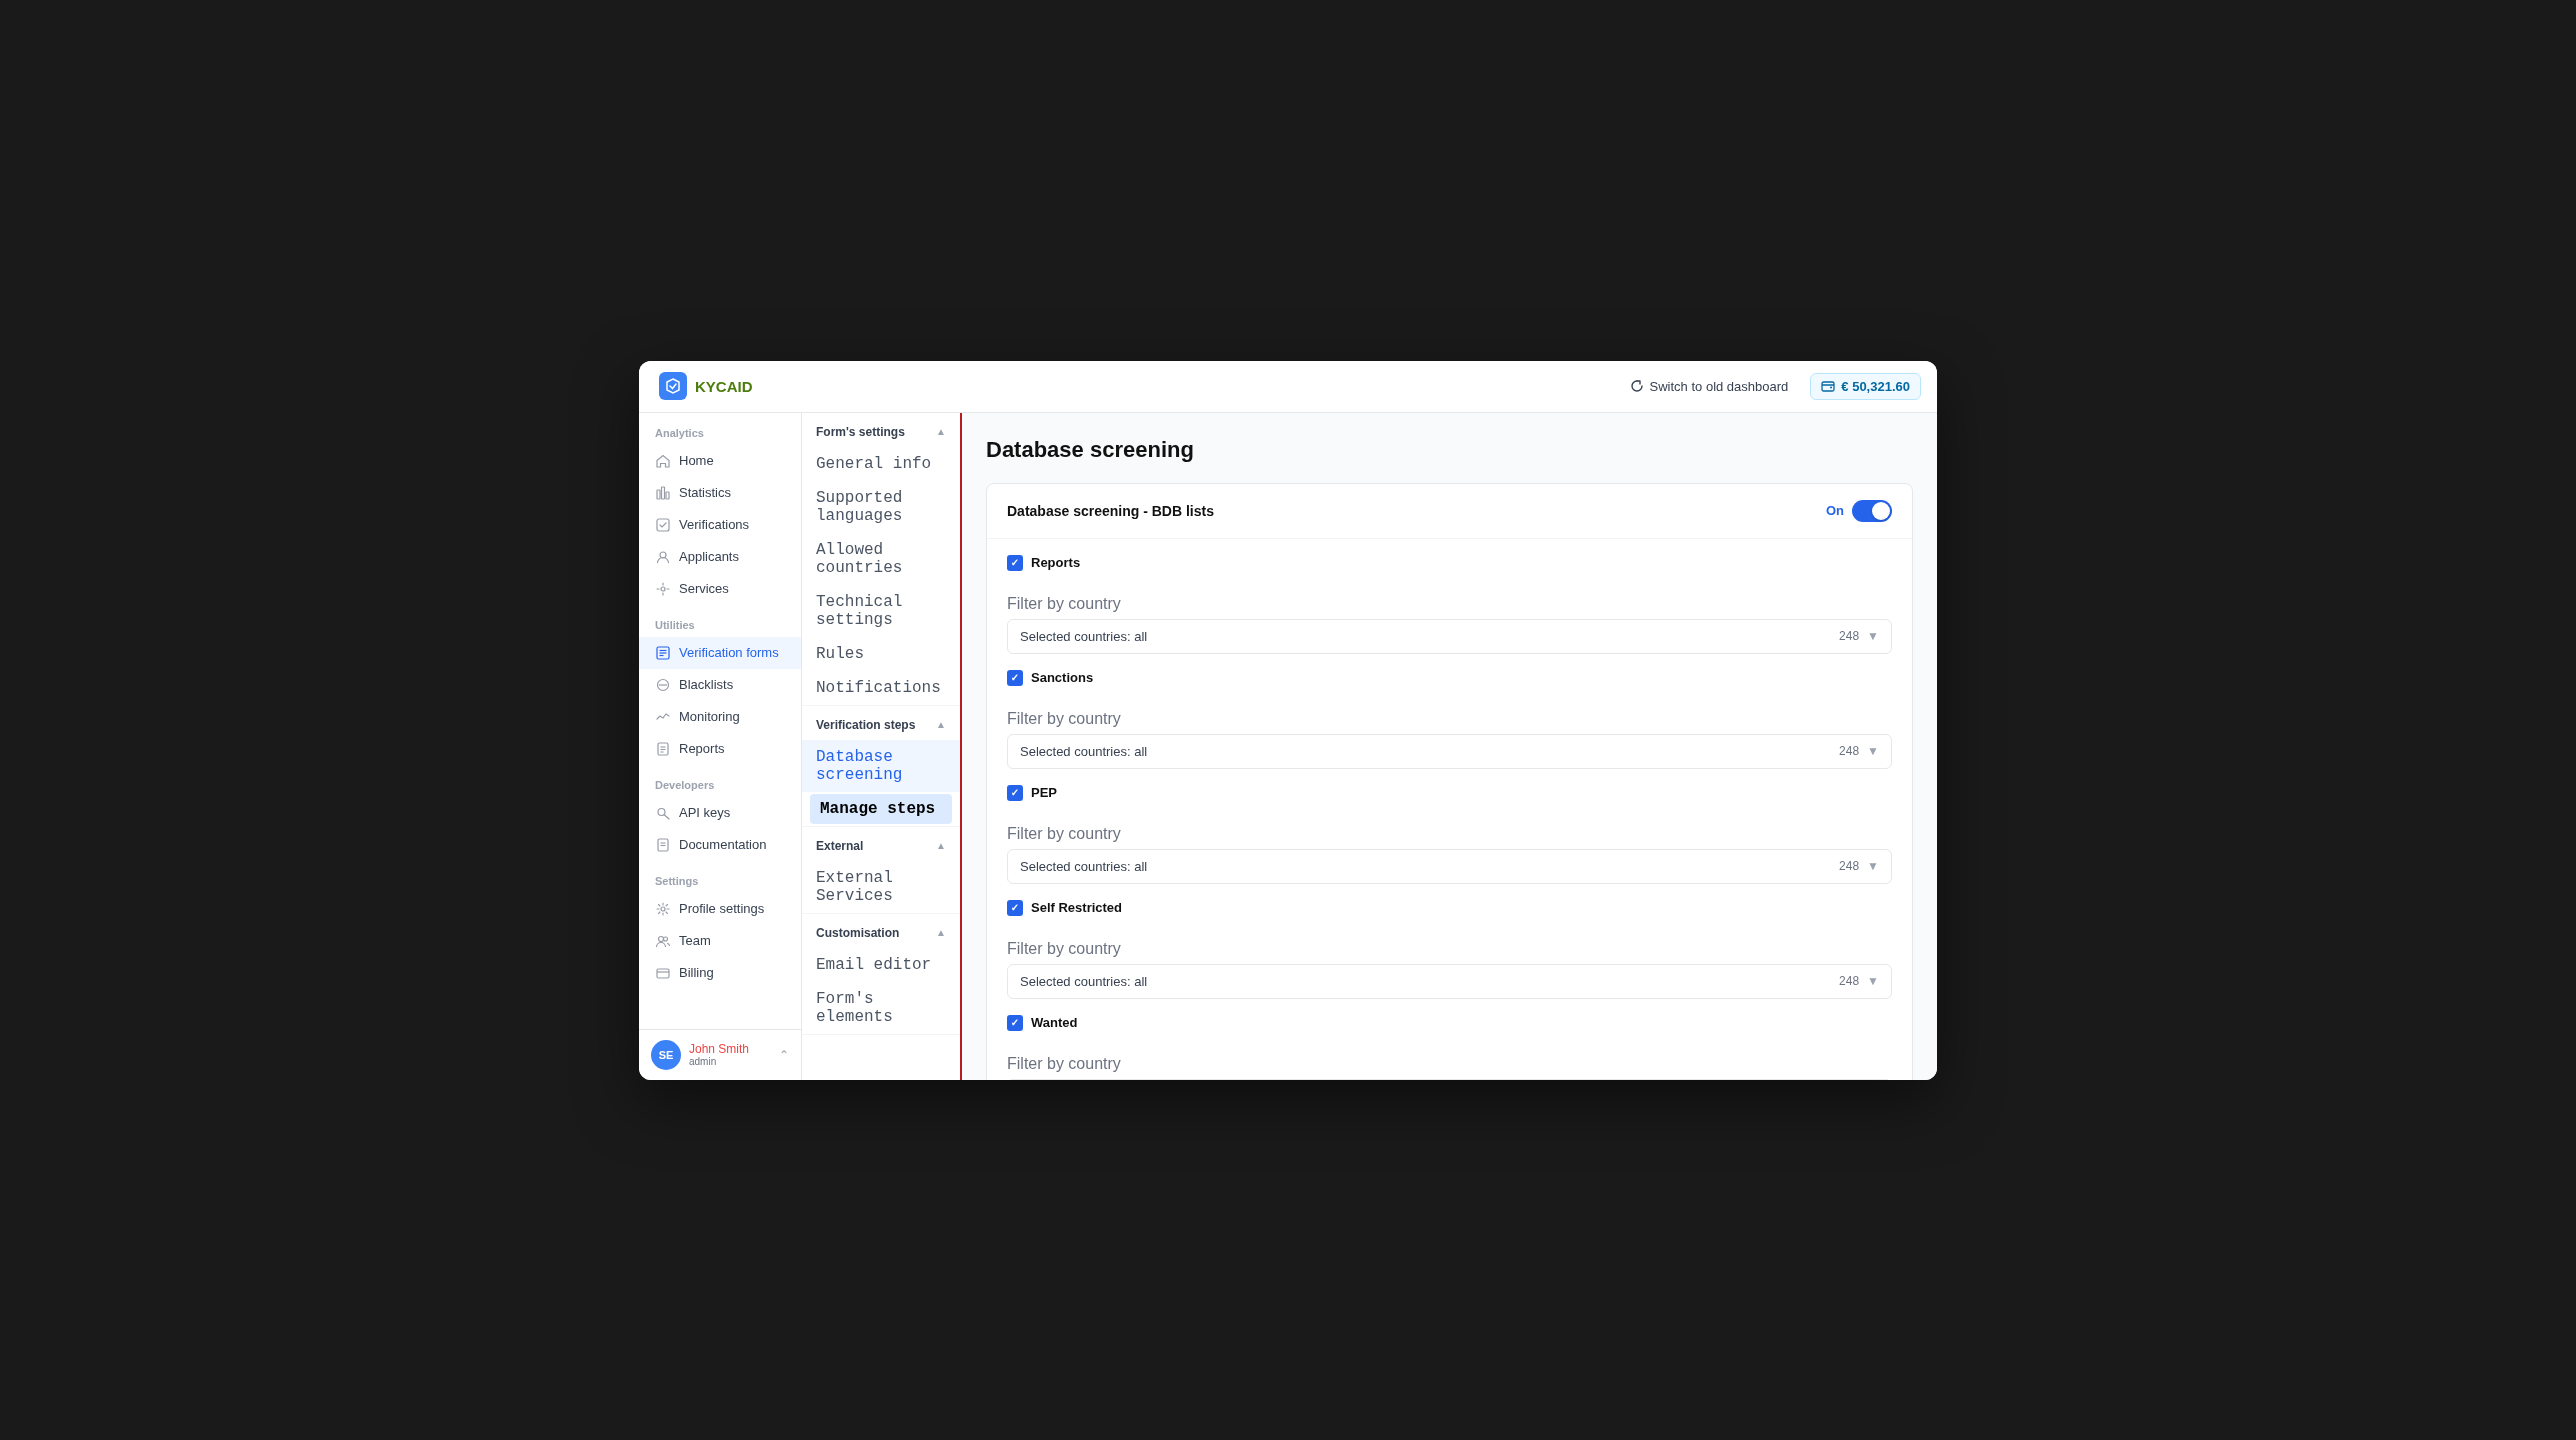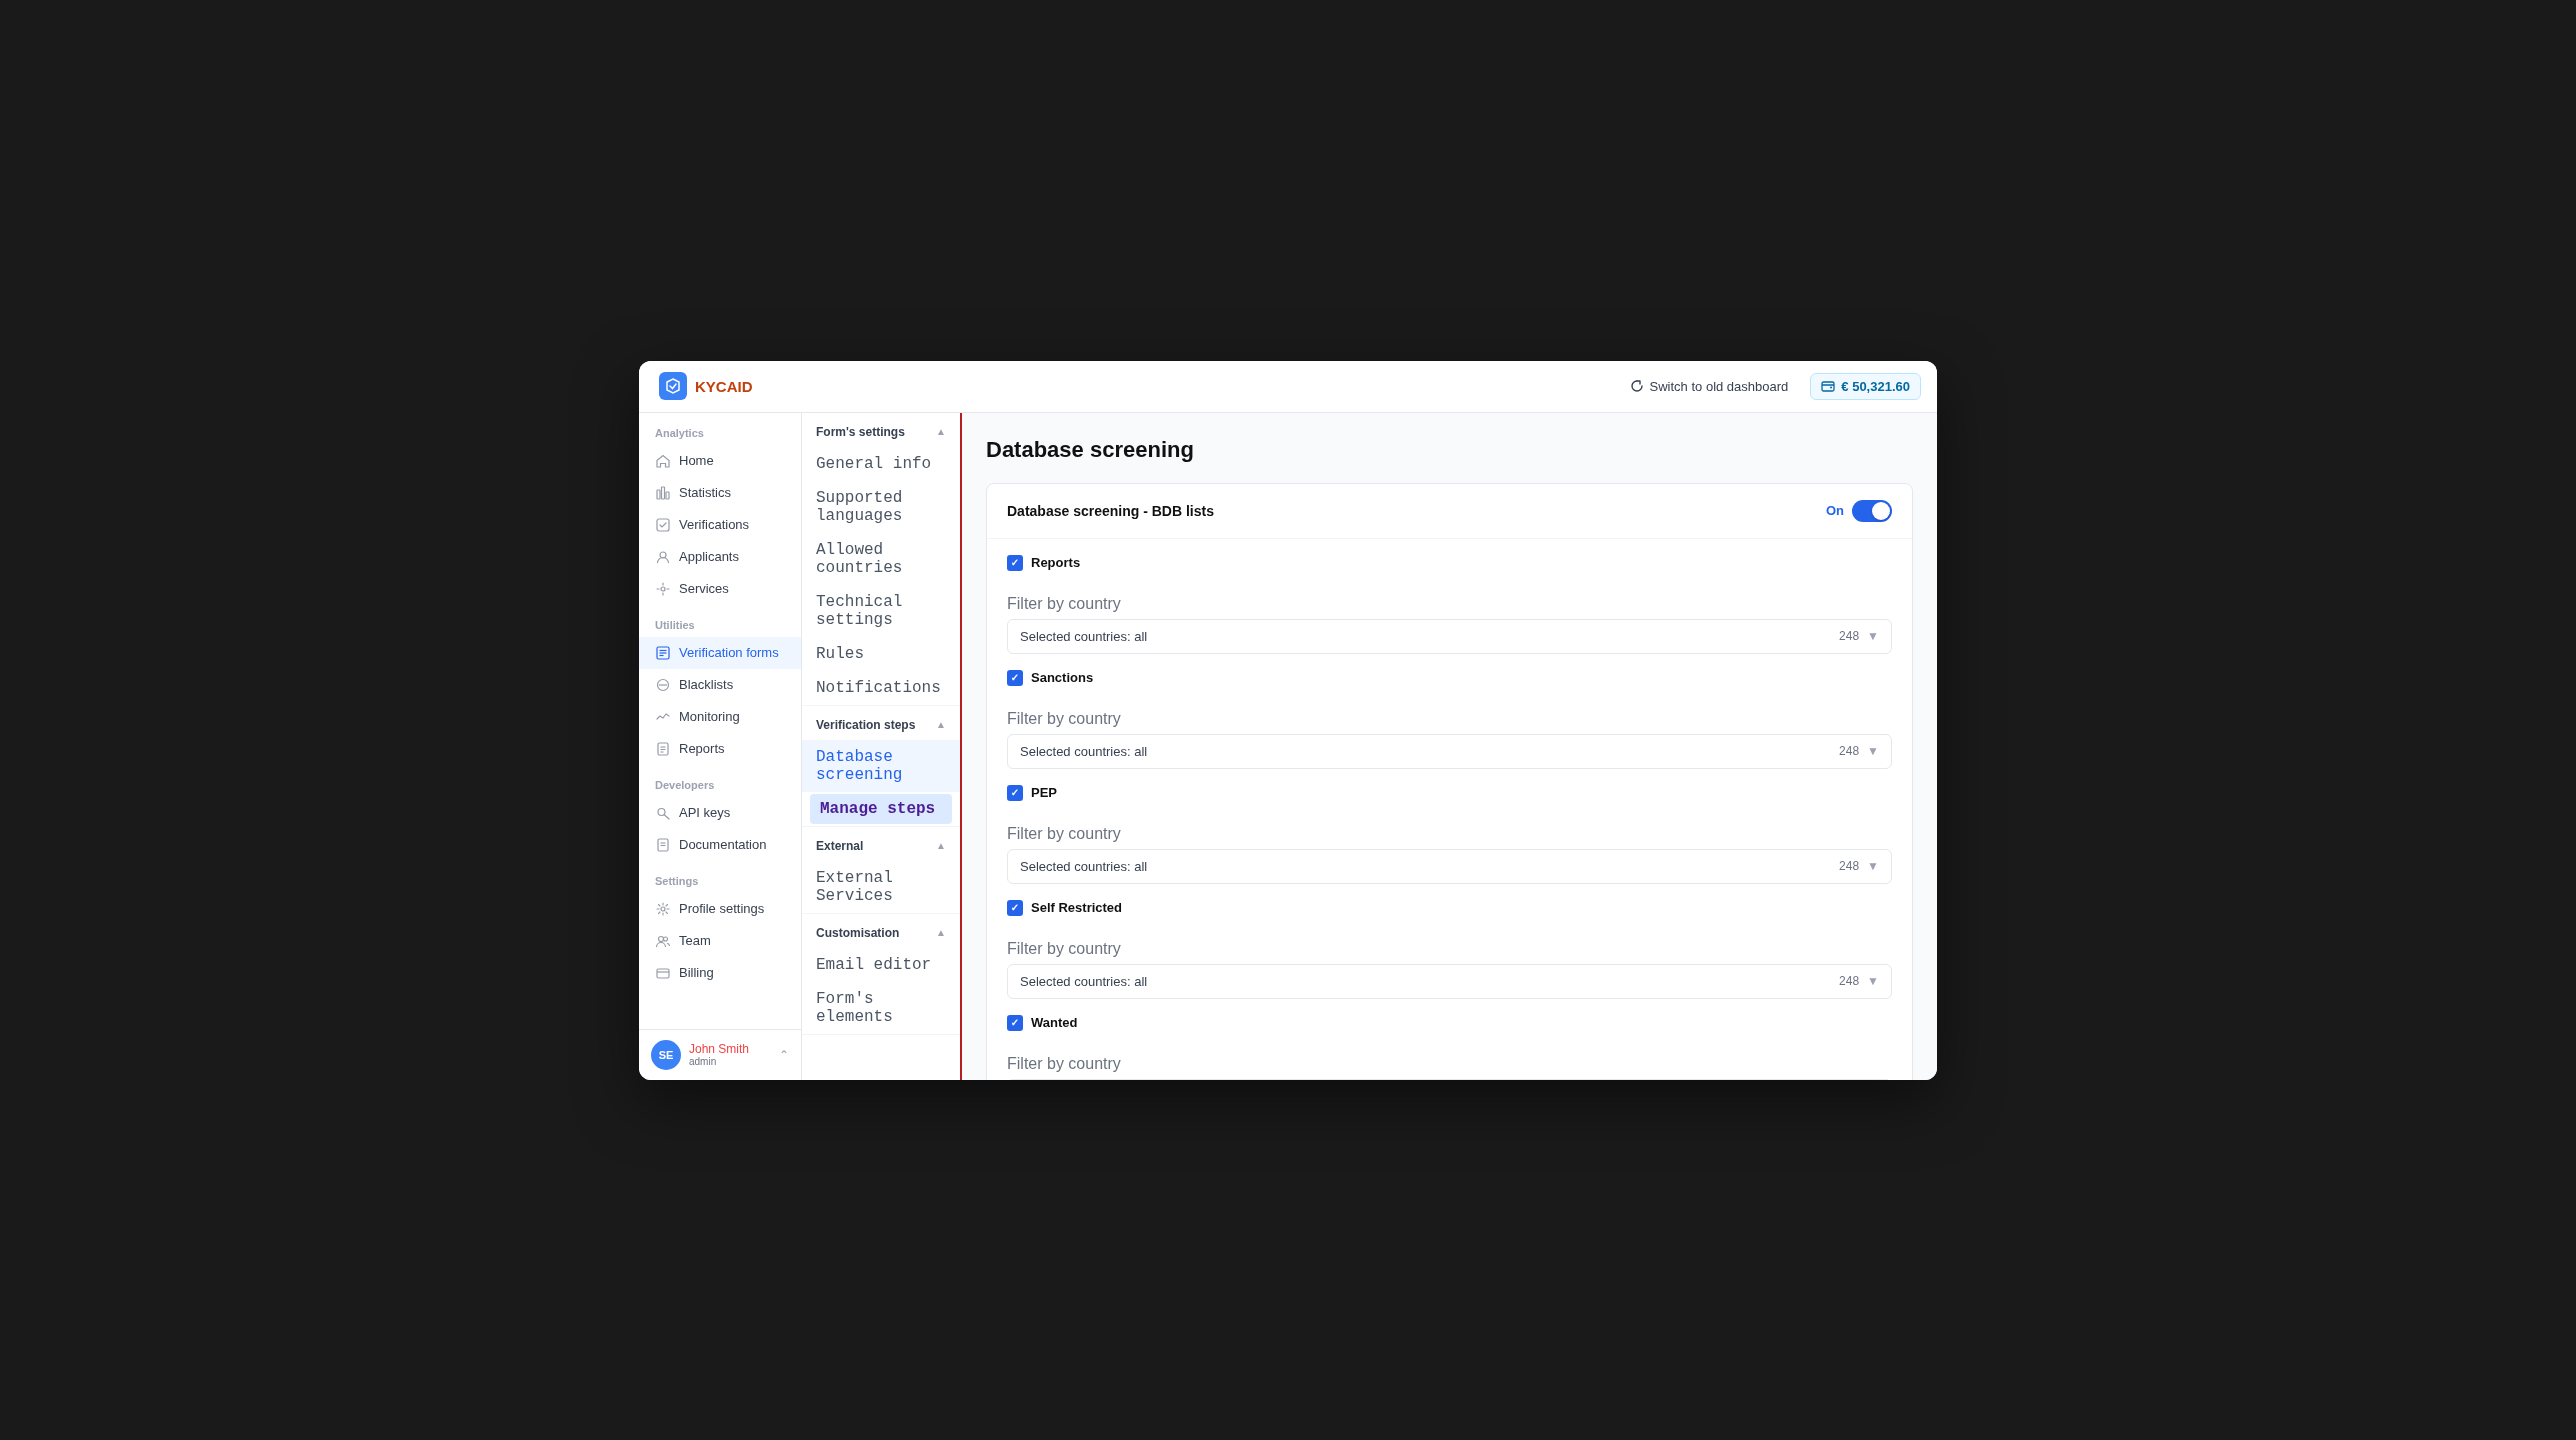--- a/index.html
+++ b/index.html
@@ -45,21 +45,21 @@
       display: flex;
       align-items: center;
       justify-content: center;
       color: white;
       font-size: 13px;
       font-weight: 700;
     }
     .logo-text {
       font-size: 15px;
       font-weight: 700;
-      color: #c2410c;
+      color: #4d7c0f;
     }
     .header-right {
       display: flex;
       align-items: center;
       gap: 12px;
     }
     .switch-btn {
       display: flex;
       align-items: center;
       gap: 6px;
@@ -191,21 +191,21 @@
       display: block;
       font-family: Liberation Mono, monospace;
     }
     .panel-item.active {
       color: #2563eb;
       background: #eff6ff;
       font-weight: 500;
     }
     .panel-item.active-bg {
       background: #dbeafe;
-      color: #4c1d95;
+      color: #000000;
       font-weight: 600;
       border-radius: 4px;
       margin: 2px 8px;
       padding: 6px 10px;
     }
     
     .main-content {
       flex: 1;
       overflow-y: auto;
       background: #f9fafb;

